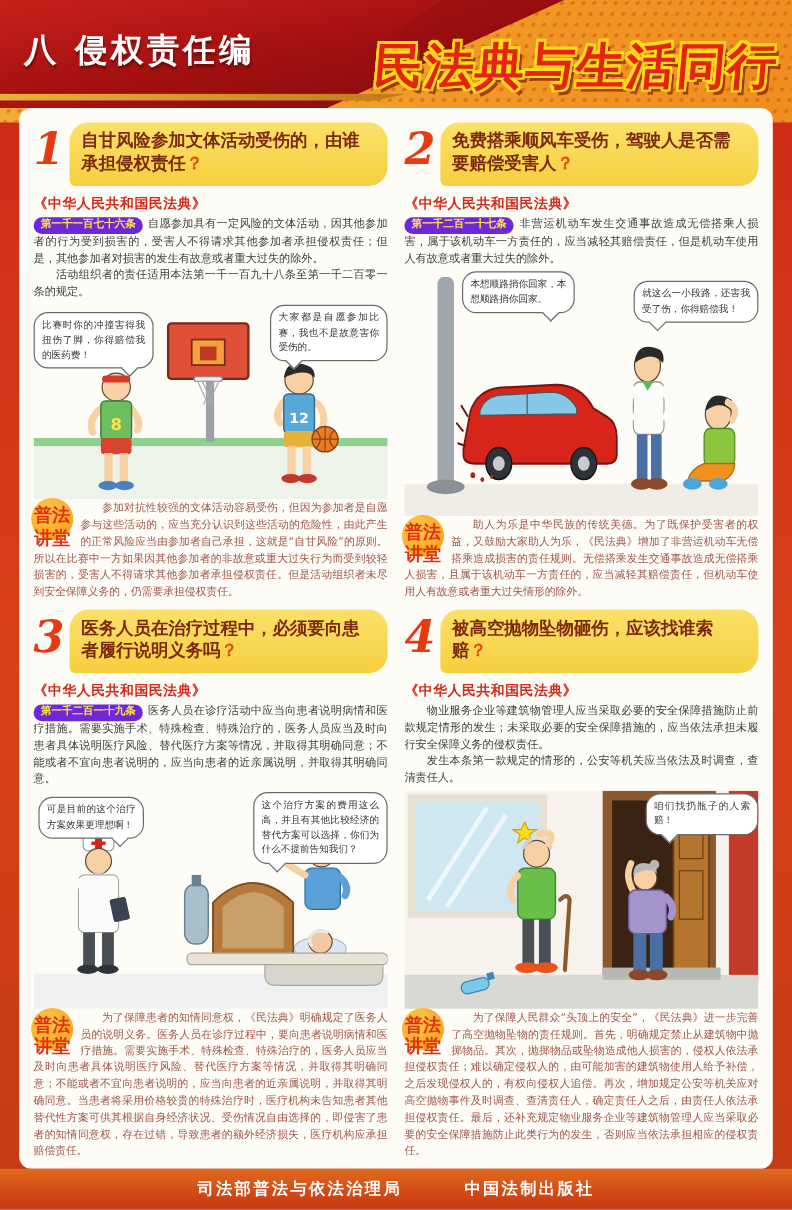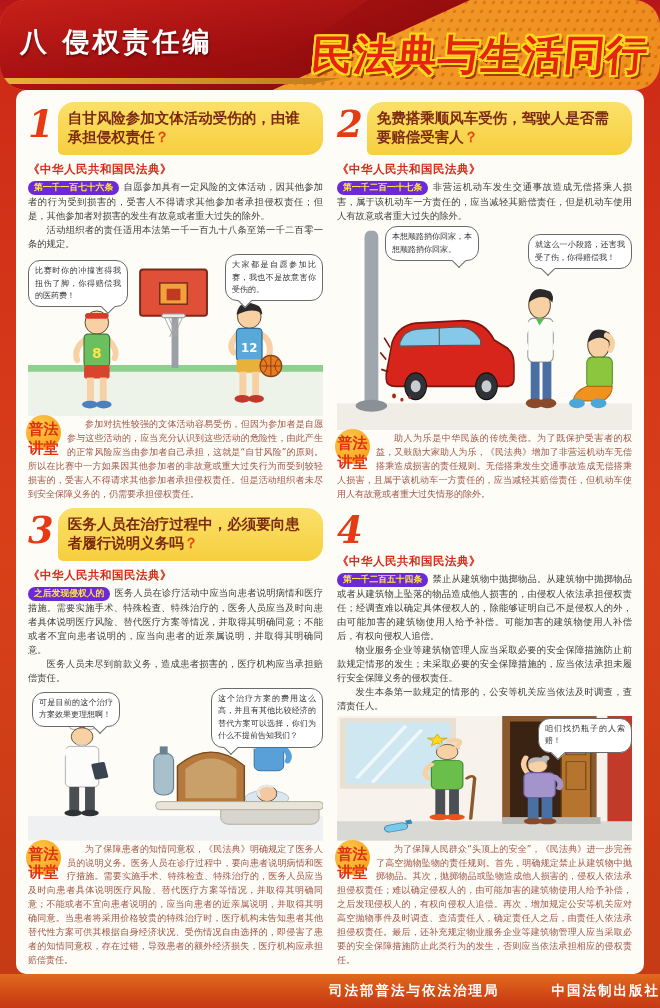--- a/index.html
+++ b/index.html
@@ -2,22 +2,22 @@
 <html><head>
 <meta charset="utf-8">
 <style>
   html,body{margin:0;padding:0;}
   body{
     width:660px;height:1008px;position:relative;overflow:hidden;
     font-family:"DejaVu Sans","Liberation Sans",sans-serif;
     background:linear-gradient(180deg,#b5141a 0%,#cf2b17 6%,#d8401a 55%,#c43a14 100%);
   }
   
-  .header{position:absolute;top:0;left:0;right:0;height:90px;
-    background:linear-gradient(100deg,#f6ab3c 0%,#f19a28 55%,#ef8d1f 100%);overflow:hidden;border-radius:26px;}
+  .header{position:absolute;top:0;left:0;right:0;height:102px;
+    background:linear-gradient(100deg,#f6ab3c 0%,#f19a28 55%,#ef8d1f 100%);overflow:hidden;}
   .header .dots{position:absolute;inset:-20px;
     background-image:radial-gradient(circle,rgba(198,80,8,.5) 1.3px,transparent 2px);
     background-size:9px 9px;transform:skewX(-18deg);}
   .ribbon-back{position:absolute;left:0;top:0;width:470px;height:90px;
     background:linear-gradient(160deg,#c01a16,#8e0a0d 80%);
     clip-path:polygon(0 0,100% 0,58% 100%,0 100%);}
   .ribbon{position:absolute;left:0;top:0;width:400px;height:84px;
     background:linear-gradient(170deg,#c8201a 0%,#a00f10 60%,#8a0a0c 100%);
     clip-path:polygon(0 0,92% 0,62% 100%,0 100%);}
   .ribbon-edge{position:absolute;left:0;top:78px;width:340px;height:6px;
@@ -56,21 +56,21 @@
   .tail-br::after{right:14px;}
   .tail-bl::after{left:14px;}
   .explain{position:relative;font-size:9px;color:#a05546;line-height:1.55;text-align:justify;}
   .explain p{margin:0;text-indent:2em;}
   .badge{float:left;width:35px;height:35px;border-radius:50%;
     background:radial-gradient(circle at 35% 30%,#ffc84a,#f59b13);
     color:#e03012;font-size:15px;font-weight:bold;text-align:center;line-height:1.25;
     padding-top:5px;box-sizing:border-box;margin:-3px 6px 2px -2px;}
   
   .footer{position:absolute;bottom:0;left:0;right:0;height:34px;display:flex;align-items:center;
-    justify-content:flex-end;gap:52px;color:#ffffff;font-weight:bold;font-size:13.5px;
+    justify-content:center;gap:52px;color:#ffffff;font-weight:bold;font-size:13.5px;
     letter-spacing:2px;background:linear-gradient(180deg,#e06a1e,#cf4415 70%,#c43a14);}
 </style>
 </head>
 <body>
 
 <div class="header">
   <div class="dots"></div>
   <div class="ribbon-back"></div>
   <div class="ribbon"></div>
   <div class="ribbon-edge"></div>
@@ -191,22 +191,21 @@
       <p>助人为乐是中华民族的传统美德。为了既保护受害者的权益，又鼓励大家助人为乐，《民法典》增加了非营运机动车无偿搭乘造成损害的责任规则。无偿搭乘发生交通事故造成无偿搭乘人损害，且属于该机动车一方责任的，应当减轻其赔偿责任，但机动车使用人有故意或者重大过失情形的除外。</p>
     </div>
   </div>
 
   <div class="sec">
     <div class="qhead">
       <div class="qnum">3</div>
       <div class="qtitle"><span>医务人员在治疗过程中，必须要向患者履行说明义务吗</span><span class="qmark">？</span></div>
     </div>
     <div class="law">《中华人民共和国民法典》</div>
-    <p class="art"><span class="pill">之后发现侵权人的</span><span>医务人员在诊疗活动中应当向患者说明病情和医疗措施。需要实施手术、特殊检查、特殊治疗的，医务人员应当及时向患者具体说明医疗风险、替代医疗方案等情况，并取得其明确同意；不能或者不宜向患者说明的，应当向患者的近亲属说明，并取得其明确同意。</span></p>
-    <p class="art ind">医务人员未尽到前款义务，造成患者损害的，医疗机构应当承担赔偿责任。</p>
+    <p class="art"><span class="pill">第一千二百一十九条</span><span>医务人员在诊疗活动中应当向患者说明病情和医疗措施。需要实施手术、特殊检查、特殊治疗的，医务人员应当及时向患者具体说明医疗风险、替代医疗方案等情况，并取得其明确同意；不能或者不宜向患者说明的，应当向患者的近亲属说明，并取得其明确同意。</span></p>
     <div class="scene">
       <svg viewBox="0 0 300 188" preserveAspectRatio="none">
         <rect x="0" y="158" width="300" height="30" fill="#eef0f2"></rect>
         <g transform="translate(34,44)">
           <rect x="8" y="-6" width="26" height="13" rx="4" fill="#ffffff" stroke="#999" stroke-width="1"></rect>
           <rect x="18" y="-4" width="6" height="9" fill="#d8251c"></rect>
               <rect x="15" y="-1" width="12" height="3" fill="#d8251c"></rect>
           <circle cx="21" cy="16" r="11" fill="#f7d0a4" stroke="#5a4632" stroke-width="1"></circle>
           <path d="M13,22 Q21,30 29,22 Q21,34 13,22 Z" fill="#cfcfcf"></path>
           <rect x="4" y="28" width="34" height="50" rx="5" fill="#fcfcfa" stroke="#aaa" stroke-width="1"></rect>
@@ -239,23 +238,23 @@
     </div>
     <div class="explain">
       <div class="badge"><span>普法</span><br><span>讲堂</span></div>
       <p>为了保障患者的知情同意权，《民法典》明确规定了医务人员的说明义务。医务人员在诊疗过程中，要向患者说明病情和医疗措施。需要实施手术、特殊检查、特殊治疗的，医务人员应当及时向患者具体说明医疗风险、替代医疗方案等情况，并取得其明确同意；不能或者不宜向患者说明的，应当向患者的近亲属说明，并取得其明确同意。当患者将采用价格较贵的特殊治疗时，医疗机构未告知患者其他替代性方案可供其根据自身经济状况、受伤情况自由选择的，即侵害了患者的知情同意权，存在过错，导致患者的额外经济损失，医疗机构应承担赔偿责任。</p>
     </div>
   </div>
 
   <div class="sec">
     <div class="qhead">
       <div class="qnum">4</div>
+      <div class="qtitle"><span>被高空抛物坠物砸伤，应该找谁索赔</span><span class="qmark">？</span></div>
     </div>
     <div class="law">《中华人民共和国民法典》</div>
-    <p class="art"><span class="pill">第一千二百五十四条</span><span>禁止从建筑物中抛掷物品。从建筑物中抛掷物品或者从建筑物上坠落的物品造成他人损害的，由侵权人依法承担侵权责任；经调查难以确定具体侵权人的，除能够证明自己不是侵权人的外，由可能加害的建筑物使用人给予补偿。可能加害的建筑物使用人补偿后，有权向侵权人追偿。</span></p>
     <p class="art ind">物业服务企业等建筑物管理人应当采取必要的安全保障措施防止前款规定情形的发生；未采取必要的安全保障措施的，应当依法承担未履行安全保障义务的侵权责任。</p>
     <p class="art ind">发生本条第一款规定的情形的，公安等机关应当依法及时调查，查清责任人。</p>
     <div class="scene">
       <svg viewBox="0 0 300 180" preserveAspectRatio="none">
         <rect x="0" y="0" width="300" height="158" fill="#f7f3ec"></rect>
         <rect x="275" y="0" width="25" height="158" fill="#c23b2a"></rect>
         <rect x="6" y="6" width="112" height="96" fill="#cfe7f0" stroke="#e8e0d2" stroke-width="6"></rect>
         <path d="M20,90 L70,14 M36,96 L86,20" stroke="#ffffff" stroke-width="4" opacity=".7"></path>
         <rect x="168" y="0" width="96" height="152" fill="#8a5a2e"></rect>
         <rect x="176" y="8" width="56" height="144" fill="#3a2312"></rect>

